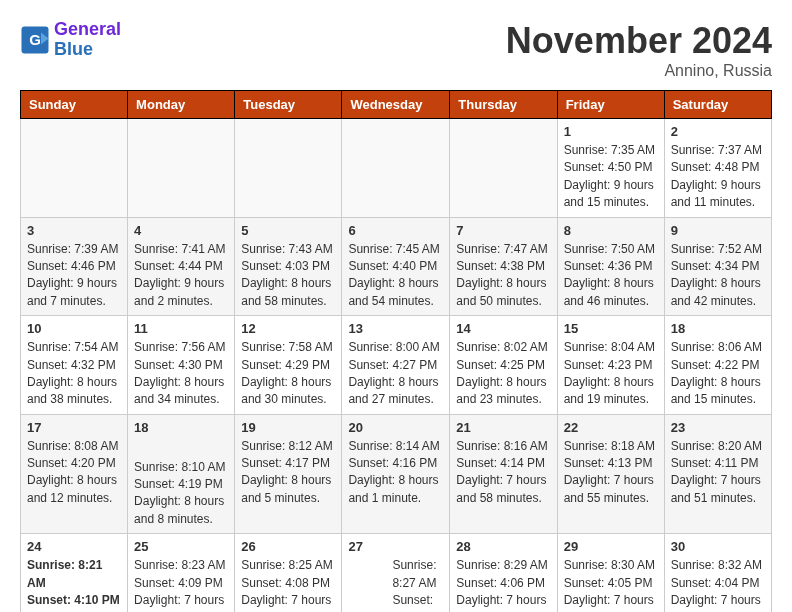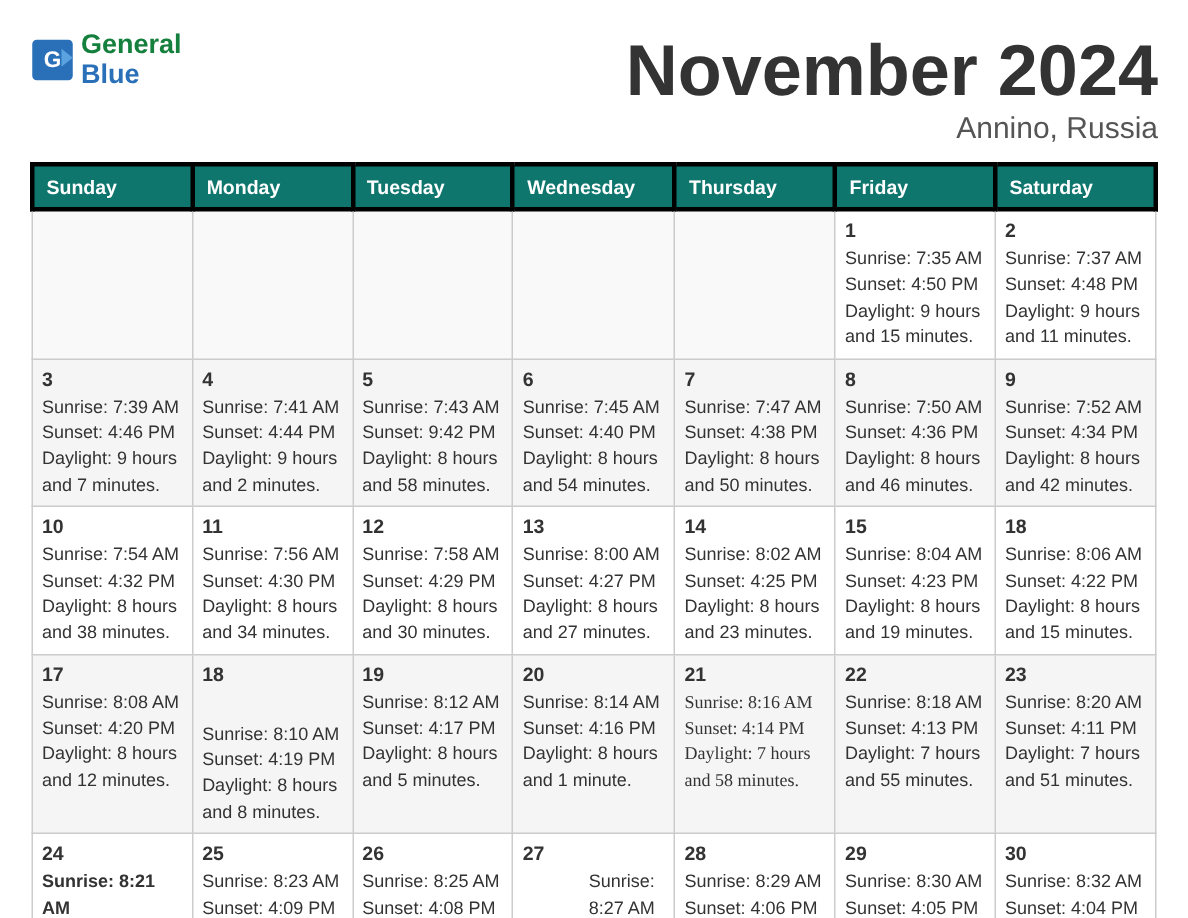--- a/index.html
+++ b/index.html
@@ -19,50 +19,50 @@
     .logo {
       display: flex;
       align-items: center;
       gap: 4px;
     }
     .logo-text {
       font-size: 18px;
       font-weight: bold;
       line-height: 1.1;
     }
-    .logo-general { color: #15803d; }
+    .logo-general { color: #6d28d9; }
     .logo-blue { color: #2970b8; }
     .logo-icon {
       width: 30px;
       height: 30px;
     }
     .title-block {
       text-align: right;
     }
     .month-title {
-      font-size: 48px;
+      font-size: 36px;
       font-weight: bold;
       color: #333;
     }
     .location {
-      font-size: 20px;
+      font-size: 16px;
       color: #555;
     }
     .calendar {
       width: 100%;
       border-collapse: collapse;
     }
     .calendar th {
-      background: #0f766e;
+      background: #c2410c;
       color: #fff;
       font-size: 13px;
       font-weight: bold;
       padding: 6px 8px;
       text-align: left;
-      border: 3px solid #000000;
+      border: 1px solid #000000;
     }
     .calendar td {
       border: 1px solid #ccc;
       vertical-align: top;
       padding: 5px 6px;
       width: 108px;
       min-height: 80px;
       font-size: 11px;
       color: #333;
       background: #fff;
@@ -148,21 +148,21 @@
         </td>
         <td>
           <span class="day-num">4</span>
           <div class="day-info" style="white-space: pre-line;">Sunrise: 7:41 AM
 Sunset: 4:44 PM
 Daylight: 9 hours and 2 minutes.</div>
         </td>
         <td>
           <span class="day-num">5</span>
           <div class="day-info" style="white-space: pre-line;">Sunrise: 7:43 AM
-Sunset: 9:42 PM
+Sunset: 4:03 PM
 Daylight: 8 hours and 58 minutes.</div>
         </td>
         <td>
           <span class="day-num">6</span>
           <div class="day-info" style="white-space: pre-line;">Sunrise: 7:45 AM
 Sunset: 4:40 PM
 Daylight: 8 hours and 54 minutes.</div>
         </td>
         <td>
           <span class="day-num">7</span>
@@ -247,21 +247,21 @@
 Daylight: 8 hours and 5 minutes.</div>
         </td>
         <td>
           <span class="day-num">20</span>
           <div class="day-info" style="white-space: pre-line;">Sunrise: 8:14 AM
 Sunset: 4:16 PM
 Daylight: 8 hours and 1 minute.</div>
         </td>
         <td>
           <span class="day-num">21</span>
-          <div class="day-info" style="white-space: pre-line; font-family: Liberation Serif, serif;">Sunrise: 8:16 AM
+          <div class="day-info" style="white-space: pre-line;">Sunrise: 8:16 AM
 Sunset: 4:14 PM
 Daylight: 7 hours and 58 minutes.</div>
         </td>
         <td>
           <span class="day-num">22</span>
           <div class="day-info" style="white-space: pre-line;">Sunrise: 8:18 AM
 Sunset: 4:13 PM
 Daylight: 7 hours and 55 minutes.</div>
         </td>
         <td>

